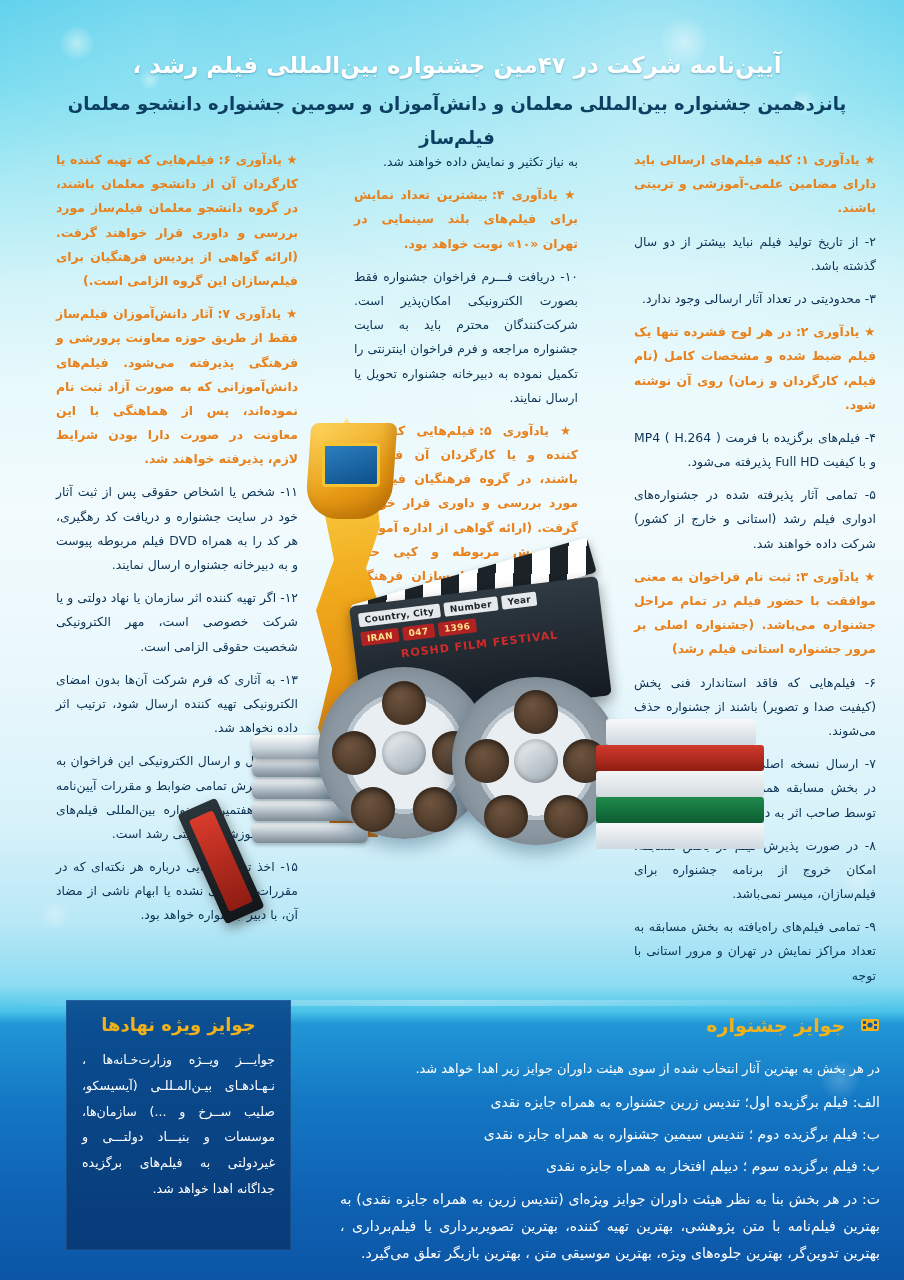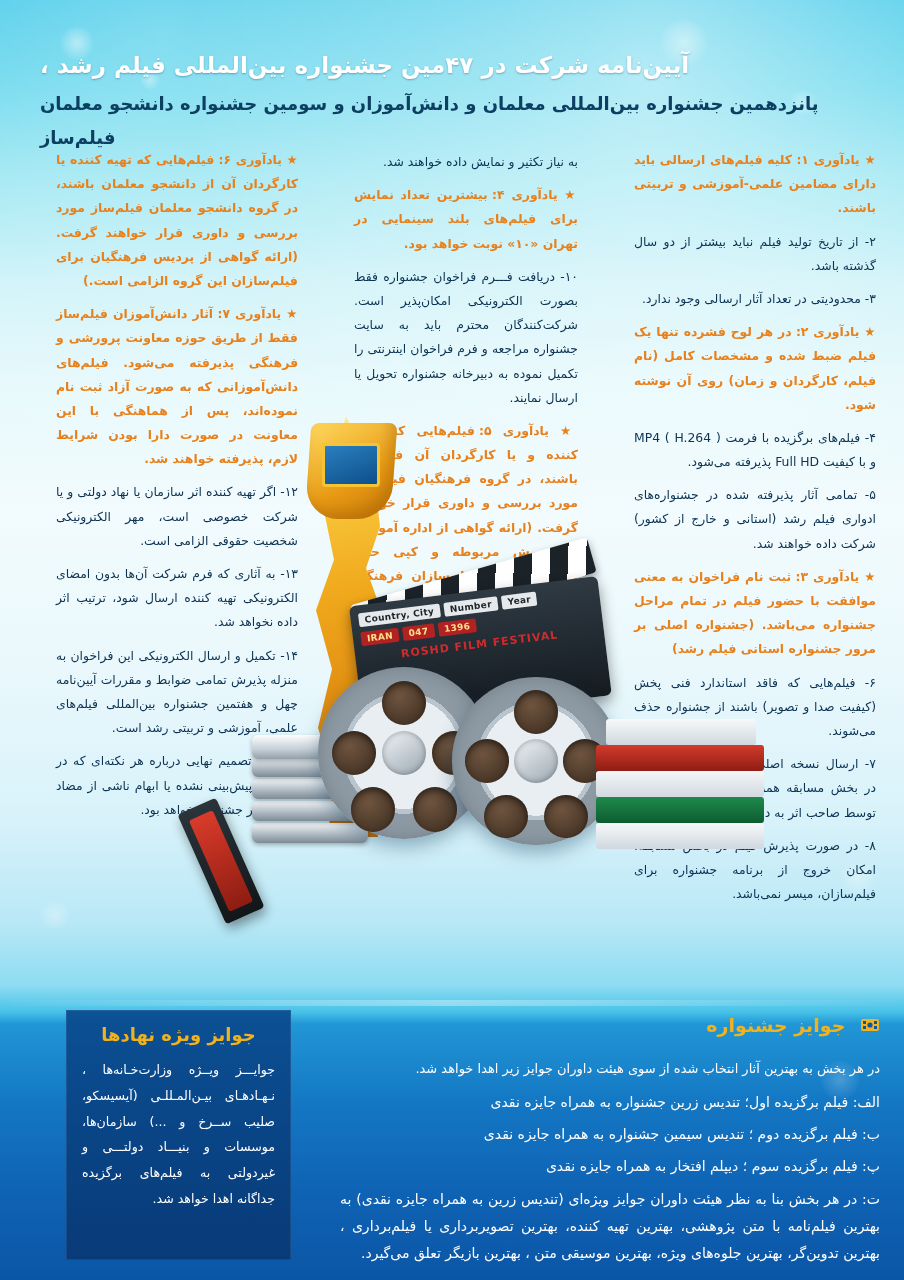--- a/index.html
+++ b/index.html
@@ -30,21 +30,21 @@
         #0f63b4 93%,
         #0b55a6 100%);
   }
 
   
   .bokeh { position: absolute; border-radius: 50%; background: radial-gradient(circle, rgba(255,255,255,.85) 0%, rgba(255,255,255,.18) 60%, rgba(255,255,255,0) 72%); pointer-events: none; }
 
   
   .header {
     position: absolute; top: 48px; right: 30px; left: 40px;
-    text-align: left;
+    text-align: center;
     direction: rtl;
   }
   .header .line1 {
     font-size: 23px; font-weight: bold; color: #ffffff;
     letter-spacing: 0px; line-height: 1.5;
     text-shadow: 0 1px 2px rgba(0,60,110,.35);
   }
   .header .line2 {
     font-size: 18px; font-weight: bold; color: #0d3f63;
     line-height: 1.9; margin-top: 4px;
@@ -177,21 +177,21 @@
   }
   .awards h2 {
     font-size: 19px; color: #f2b21c; font-weight: bold;
     margin-bottom: 10px; text-align: right;
   }
   .awards .icon { display: inline-block; margin-left: 8px; vertical-align: middle; }
   .awards p { font-size: 14px; line-height: 1.95; margin-bottom: 5px; }
   .awards .lead { font-size: 13px; margin-bottom: 8px; margin-top: 17px; }
 
   .special {
-    position: absolute; left: 66px; top: 10px; width: 225px; height: 250px;
+    position: absolute; left: 66px; top: 0; width: 225px; height: 250px;
     background: linear-gradient(180deg, rgba(9,74,142,.92), rgba(8,56,116,.92));
     box-shadow: 0 0 0 1px rgba(255,255,255,.08) inset;
     padding: 14px 16px; color: #ffffff; direction: rtl;
   }
   .special h2 { font-size: 18px; color: #f2b21c; text-align: center; margin-bottom: 12px; }
   .special p { font-size: 12.6px; line-height: 2.05; text-align: justify; }
 
   .footer-glow {
     position: absolute; left: 0; right: 0; top: 1000px; height: 6px;
     background: linear-gradient(90deg, rgba(255,255,255,0), rgba(255,255,255,.35), rgba(255,255,255,0));
@@ -219,32 +219,34 @@
     <p class="note">★ یادآوری ۱: کلیه فیلم‌های ارسالی باید دارای مضامین علمی-آموزشی و تربیتی باشند.</p>
     <p>۲- از تاریخ تولید فیلم نباید بیشتر از دو سال گذشته باشد.</p>
     <p>۳- محدودیتی در تعداد آثار ارسالی وجود ندارد.</p>
     <p class="note">★ یادآوری ۲: در هر لوح فشرده تنها یک فیلم ضبط شده و مشخصات کامل (نام فیلم، کارگردان و زمان) روی آن نوشته شود.</p>
     <p>۴- فیلم‌های برگزیده با فرمت ( H.264 ) MP4 و با کیفیت Full HD پذیرفته می‌شود.</p>
     <p>۵- تمامی آثار پذیرفته شده در جشنواره‌های ادواری فیلم رشد (استانی و خارج از کشور) شرکت داده خواهند شد.</p>
     <p class="note">★ یادآوری ۳: ثبت نام فراخوان به معنی موافقت با حضور فیلم در تمام مراحل جشنواره می‌باشد. (جشنواره اصلی بر مرور جشنواره استانی فیلم رشد)</p>
     <p>۶- فیلم‌هایی که فاقد استاندارد فنی پخش (کیفیت صدا و تصویر) باشند از جشنواره حذف می‌شوند.</p>
     <p>۷- ارسال نسخه اصلی فیلم‌های پذیرفته شده در بخش مسابقه همراه با زیرنویس انگلیسی توسط صاحب اثر به دبیرخانه الزامی است.</p>
     <p>۸- در صورت پذیرش فیلم در بخش مسابقه، امکان خروج از برنامه جشنواره برای فیلم‌سازان، میسر نمی‌باشد.</p>
+    <p>۹- تمامی فیلم‌های راه‌یافته به بخش مسابقه به تعداد مراکز نمایش در تهران و مرور استانی با توجه</p>
   </div>
 
   <div class="col mid">
     <p>به نیاز تکثیر و نمایش داده خواهند شد.</p>
     <p class="note">★ یادآوری ۴: بیشترین تعداد نمایش برای فیلم‌های بلند سینمایی در تهران «۱۰» نوبت خواهد بود.</p>
     <p>۱۰- دریافت فـــرم فراخوان جشنواره فقط بصورت الکترونیکی امکان‌پذیر است. شرکت‌کنندگان محترم باید به سایت جشنواره مراجعه و فرم فراخوان اینترنتی را تکمیل نموده به دبیرخانه جشنواره تحویل یا ارسال نمایند.</p>
     <p class="note">★ یادآوری ۵: فیلم‌هایی که تهیه کننده و یا کارگردان آن فرهنگی باشند، در گروه فرهنگیان فیلم‌ساز مورد بررسی و داوری قرار خواهند گرفت. (ارائه گواهی از اداره آموزش و پرورش مربوطه و کپی حکم کارگزینی برای فیلم‌سازان فرهنگی الزامی می‌باشد.</p>
   </div>
 
   <div class="col left">
     <p class="note">★ یادآوری ۶: فیلم‌هایی که تهیه کننده یا کارگردان آن از دانشجو معلمان باشند، در گروه دانشجو معلمان فیلم‌ساز مورد بررسی و داوری قرار خواهند گرفت. (ارائه گواهی از پردیس فرهنگیان برای فیلم‌سازان این گروه الزامی است.)</p>
     <p class="note">★ یادآوری ۷: آثار دانش‌آموزان فیلم‌ساز فقط از طریق حوزه معاونت پرورشی و فرهنگی پذیرفته می‌شود. فیلم‌های دانش‌آموزانی که به صورت آزاد ثبت نام نموده‌اند، پس از هماهنگی با این معاونت در صورت دارا بودن شرایط لازم، پذیرفته خواهند شد.</p>
+    <p>۱۱- شخص یا اشخاص حقوقی پس از ثبت آثار خود در سایت جشنواره و دریافت کد رهگیری، هر کد را به همراه DVD فیلم مربوطه پیوست و به دبیرخانه جشنواره ارسال نمایند.</p>
     <p>۱۲- اگر تهیه کننده اثر سازمان یا نهاد دولتی و یا شرکت خصوصی است، مهر الکترونیکی شخصیت حقوقی الزامی است.</p>
     <p>۱۳- به آثاری که فرم شرکت آن‌ها بدون امضای الکترونیکی تهیه کننده ارسال شود، ترتیب اثر داده نخواهد شد.</p>
     <p>۱۴- تکمیل و ارسال الکترونیکی این فراخوان به منزله پذیرش تمامی ضوابط و مقررات آیین‌نامه چهل و هفتمین جشنواره بین‌المللی فیلم‌های علمی، آموزشی و تربیتی رشد است.</p>
     <p>۱۵- اخذ تصمیم نهایی درباره هر نکته‌ای که در مقررات پیش‌بینی نشده یا ابهام ناشی از مضاد آن، با دبیر جشنواره خواهد بود.</p>
   </div>
 </div>
 
 <div class="art">
 
   <div class="trophy">

